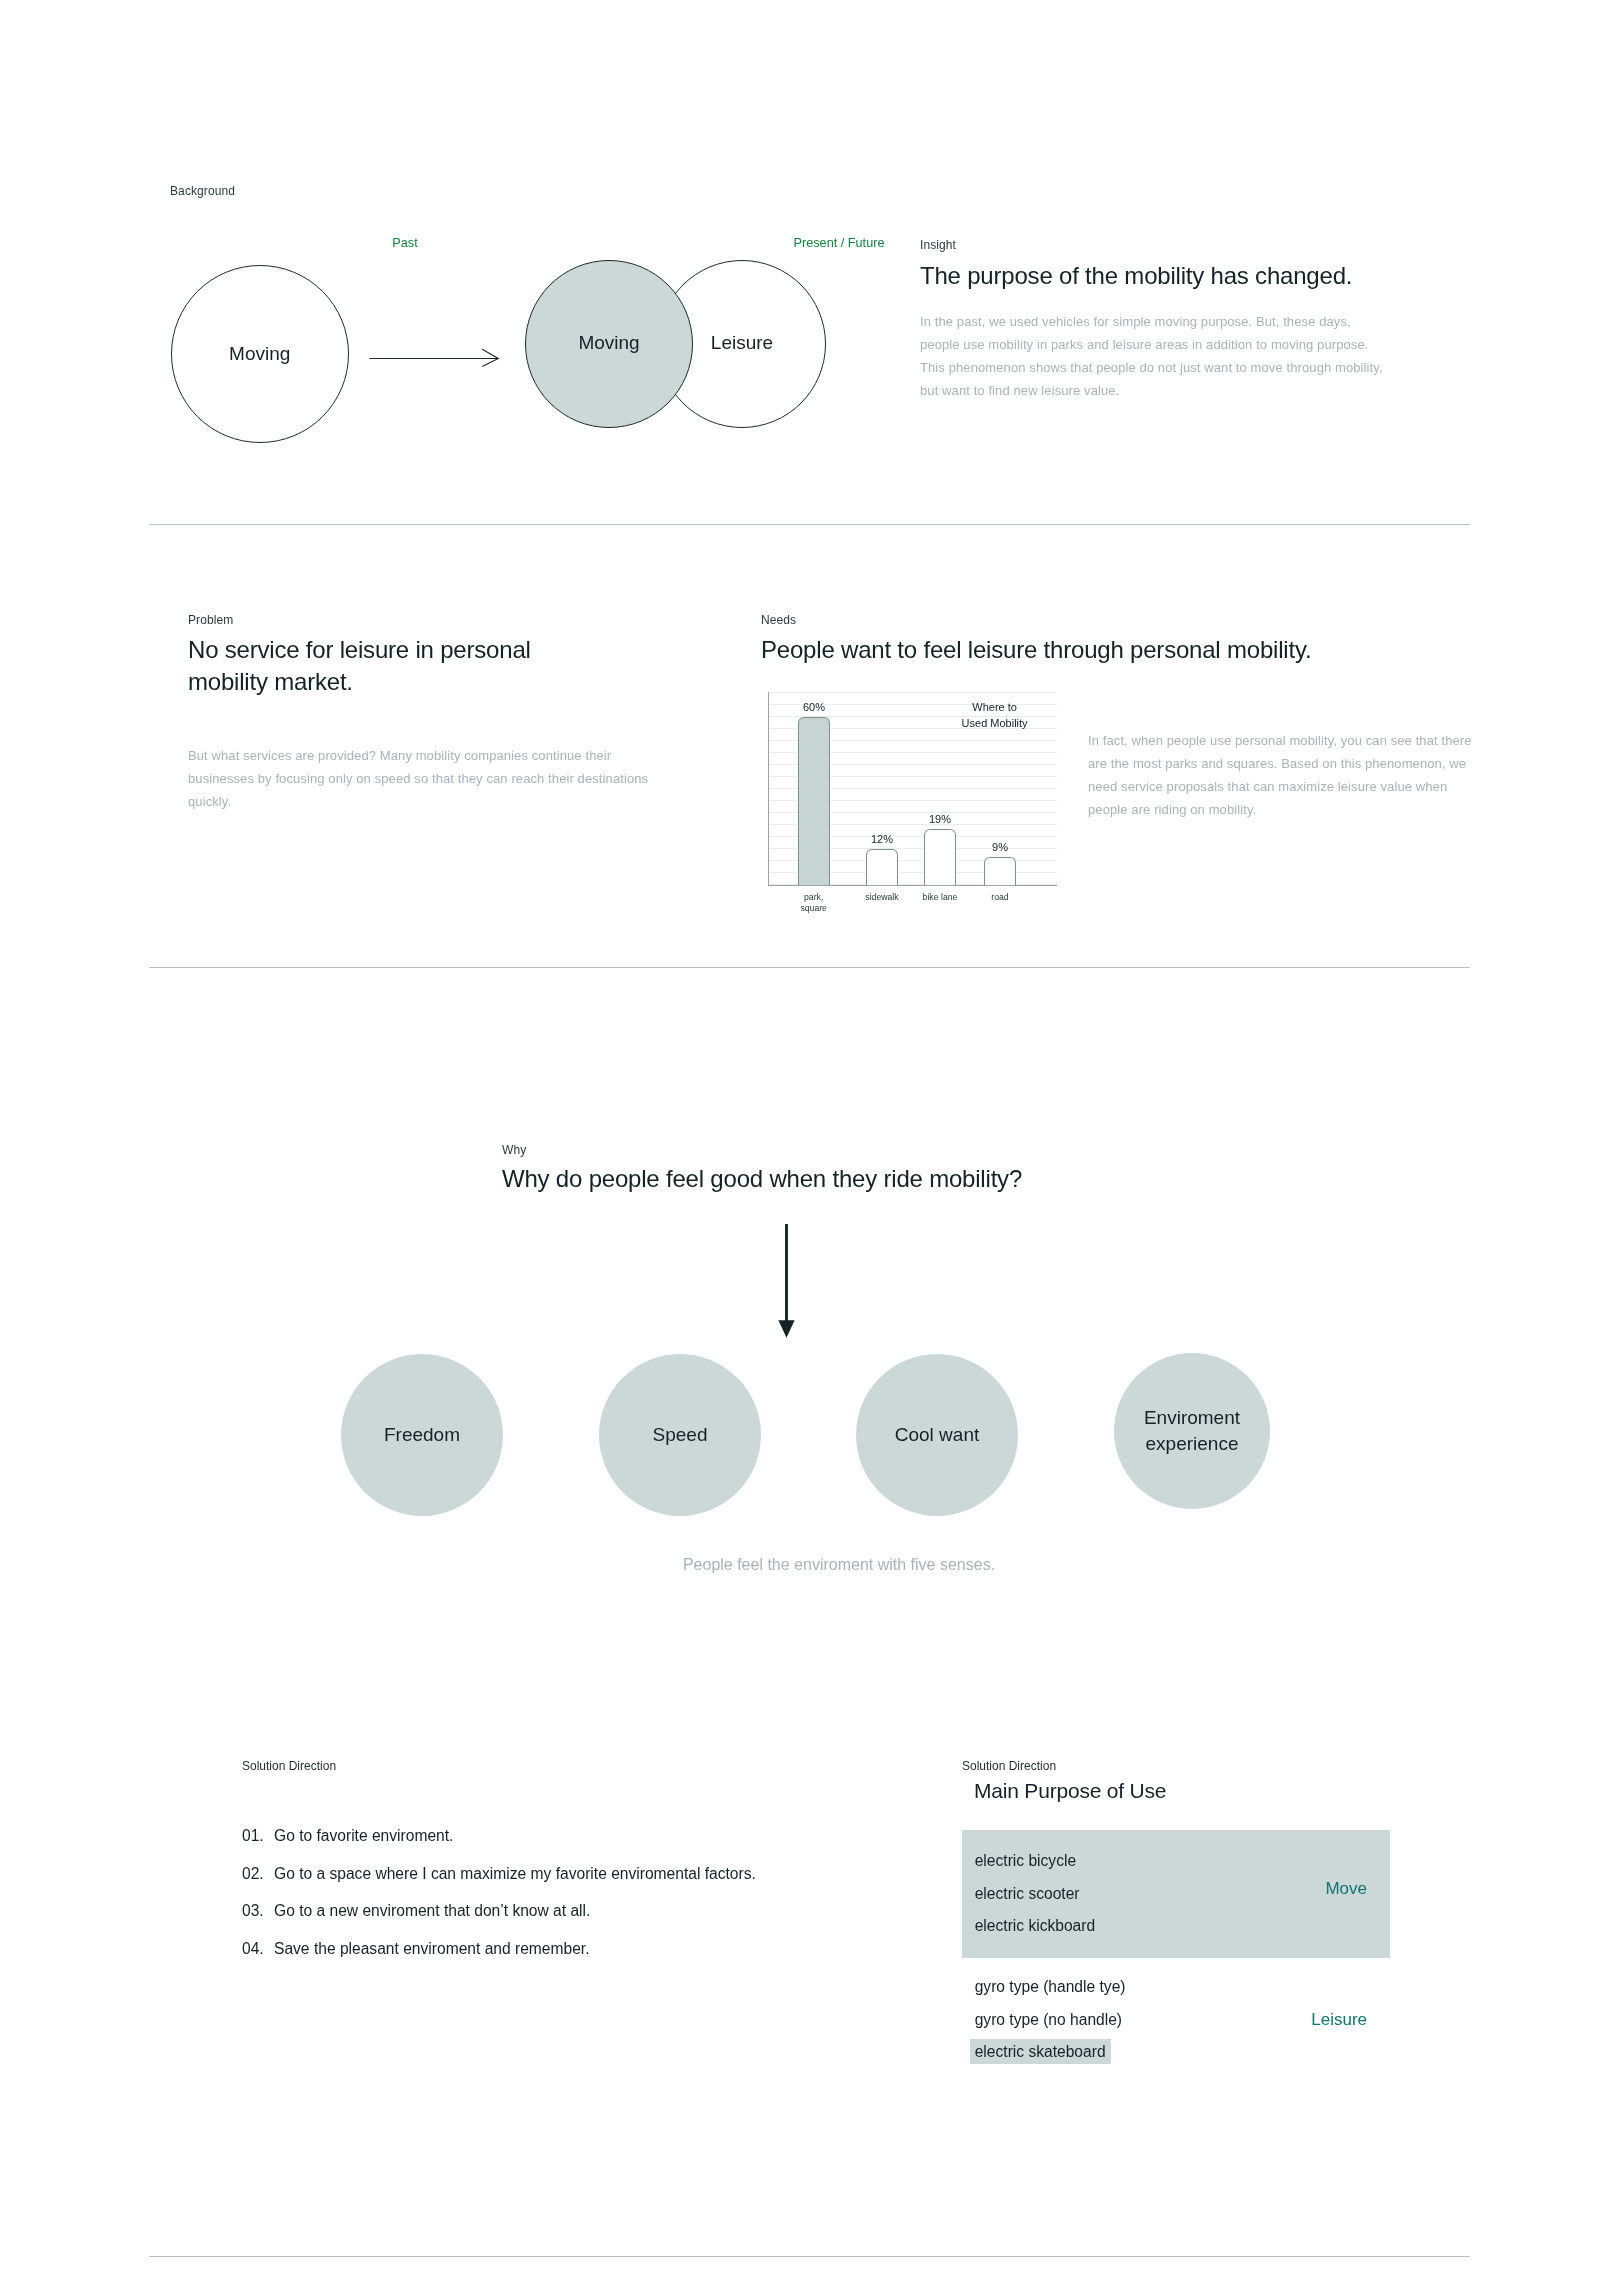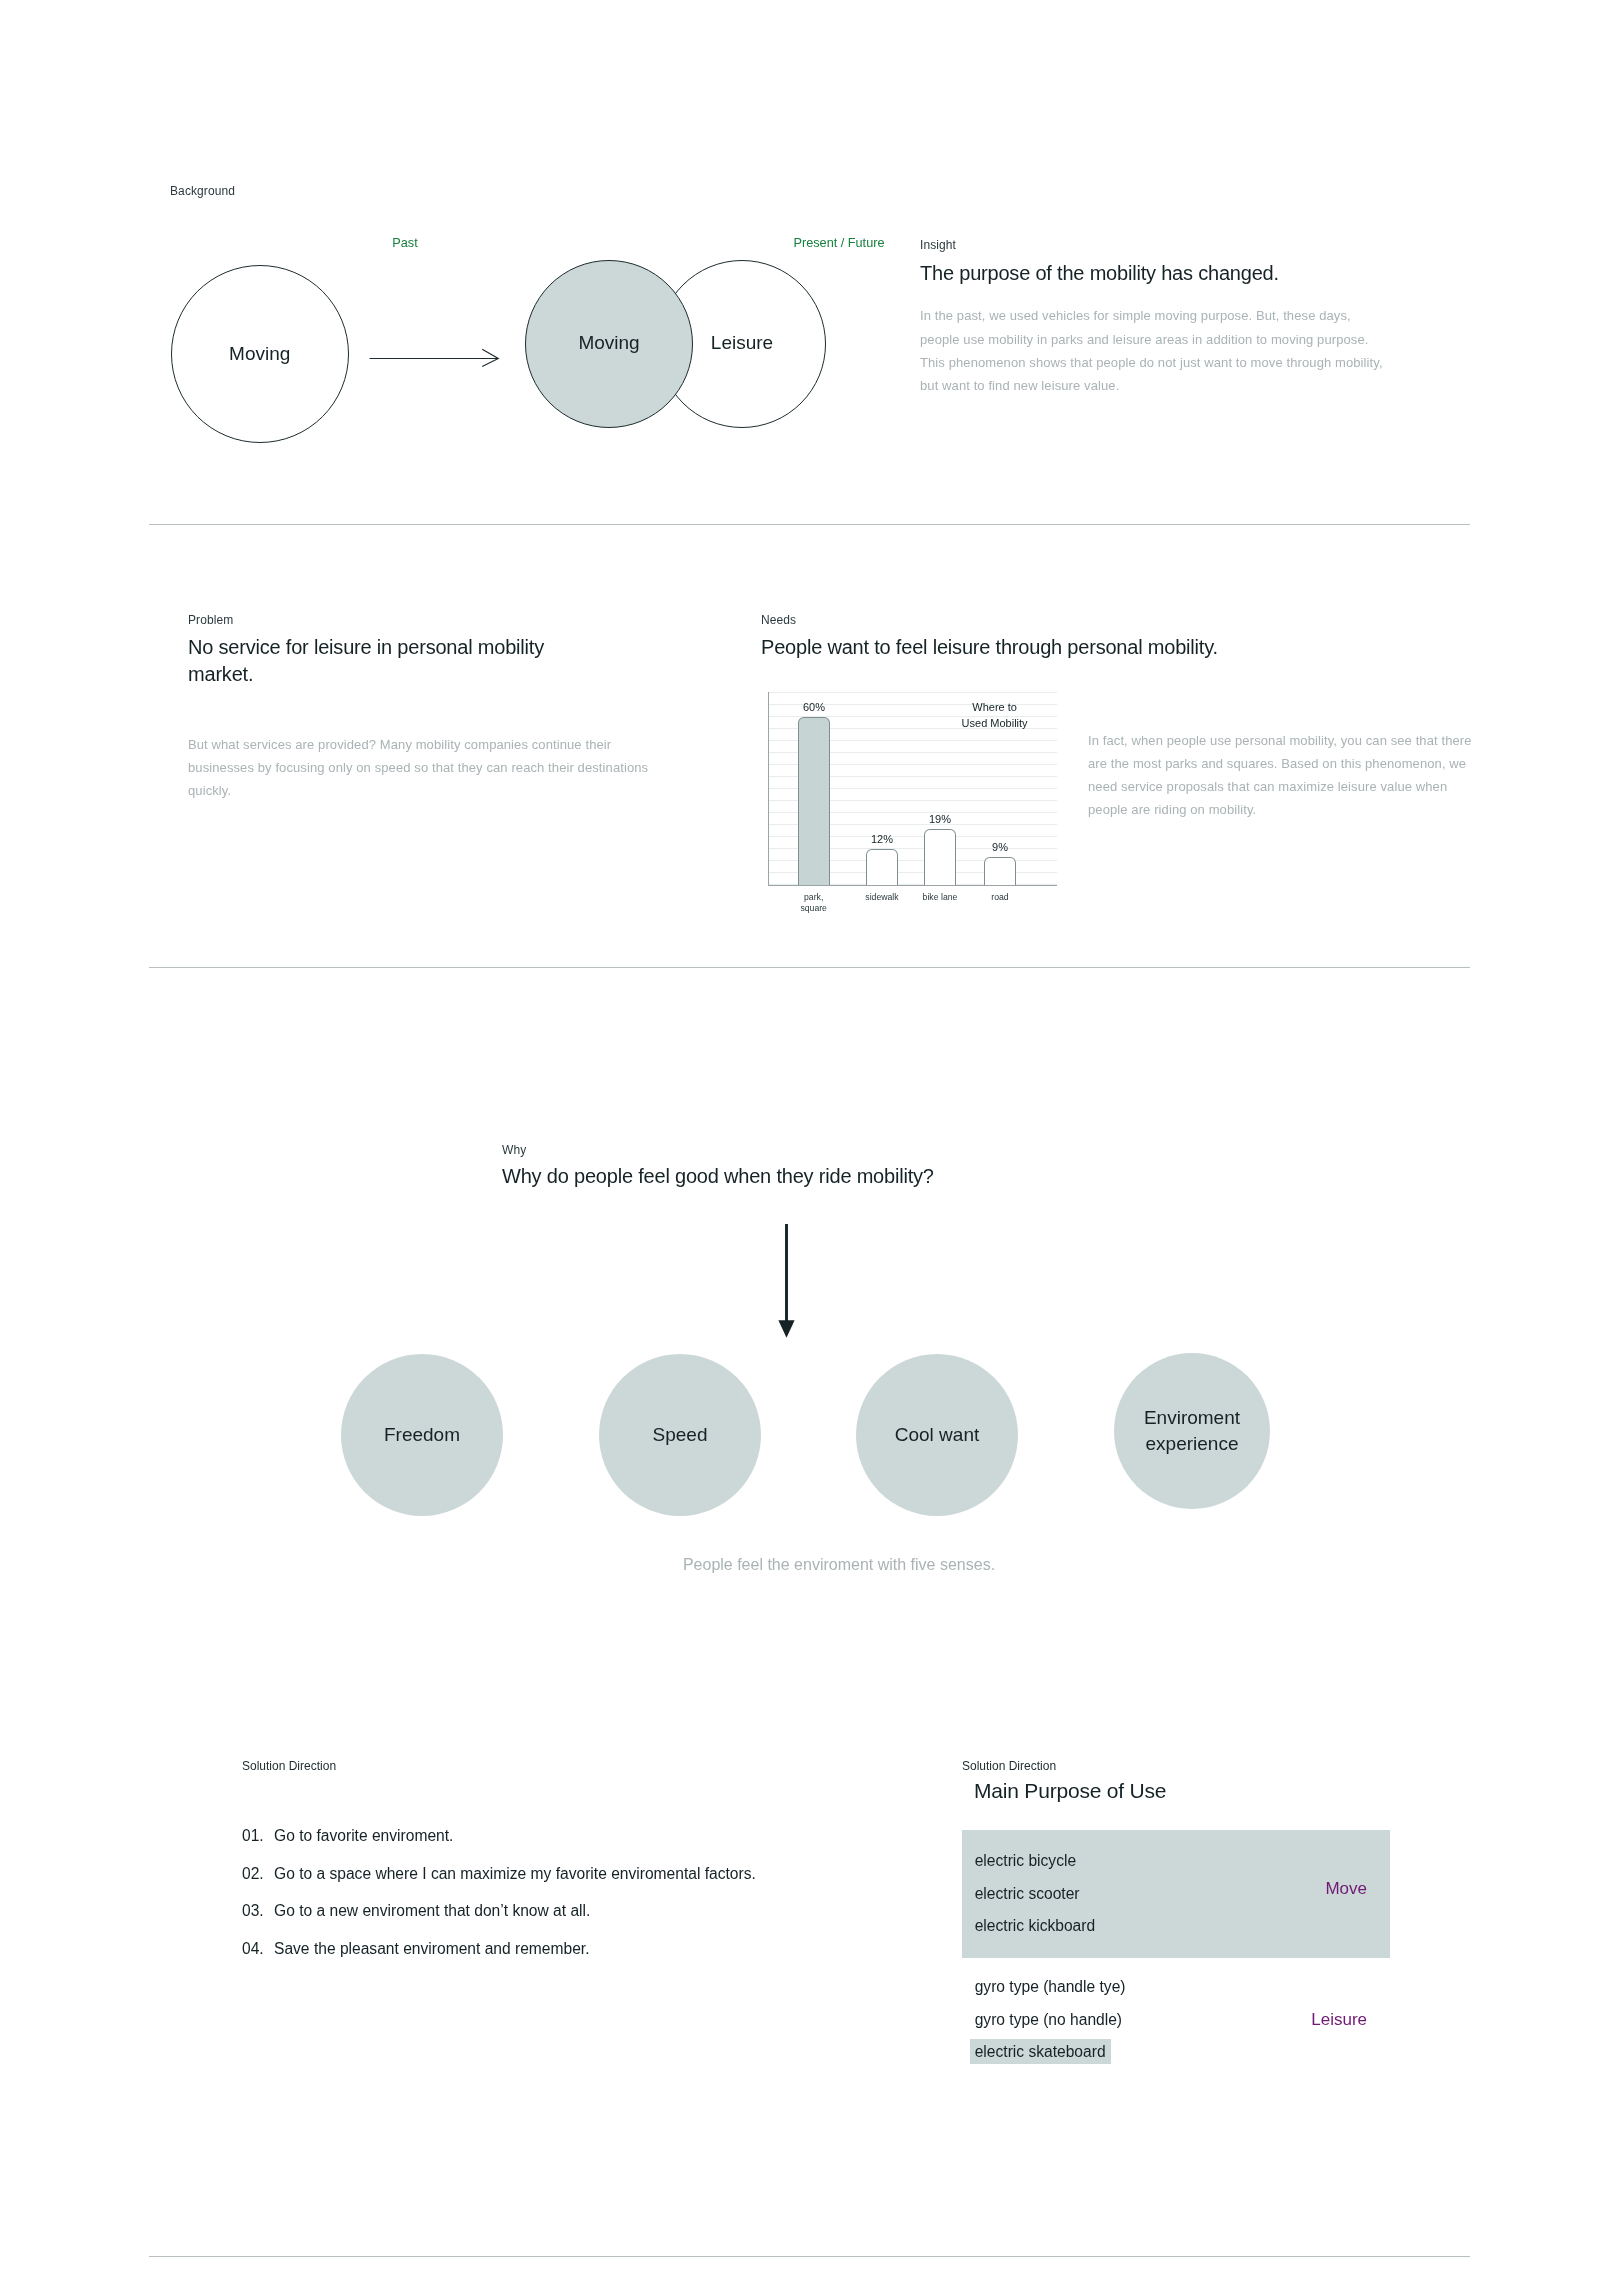--- a/index.html
+++ b/index.html
@@ -18,21 +18,21 @@
   .eyebrow {
     font-size: 12px;
     color: #2b3a3d;
     letter-spacing: 0.1px;
   }
   .muted-eyebrow {
     font-size: 12px;
     color: #1d2b2e;
   }
   .headline {
-    font-size: 20px;
+    font-size: 24px;
     font-weight: 400;
     color: #152226;
     letter-spacing: -0.2px;
     line-height: 1.35;
   }
   .body-muted {
     font-size: 13px;
     line-height: 1.78;
     color: #aab3b5;
     letter-spacing: 0.1px;
@@ -229,21 +229,21 @@
   }
   .purpose-row .hl {
     background: #ccd7d7;
     padding: 4px 5.8px 4px 4.6px;
     margin-left: -4.6px;
   }
   .group-tag {
     position: absolute;
     right: 23px;
     font-size: 17px;
-    color: #701a75;
+    color: #0f766e;
   }
   #move-tag { top: 49px; }
   #leisure-tag { top: 52px; }
 </style>
 </head>
 <body>
 
 <div class="page">
 
   <div class="eyebrow" id="background-label">Background</div>

